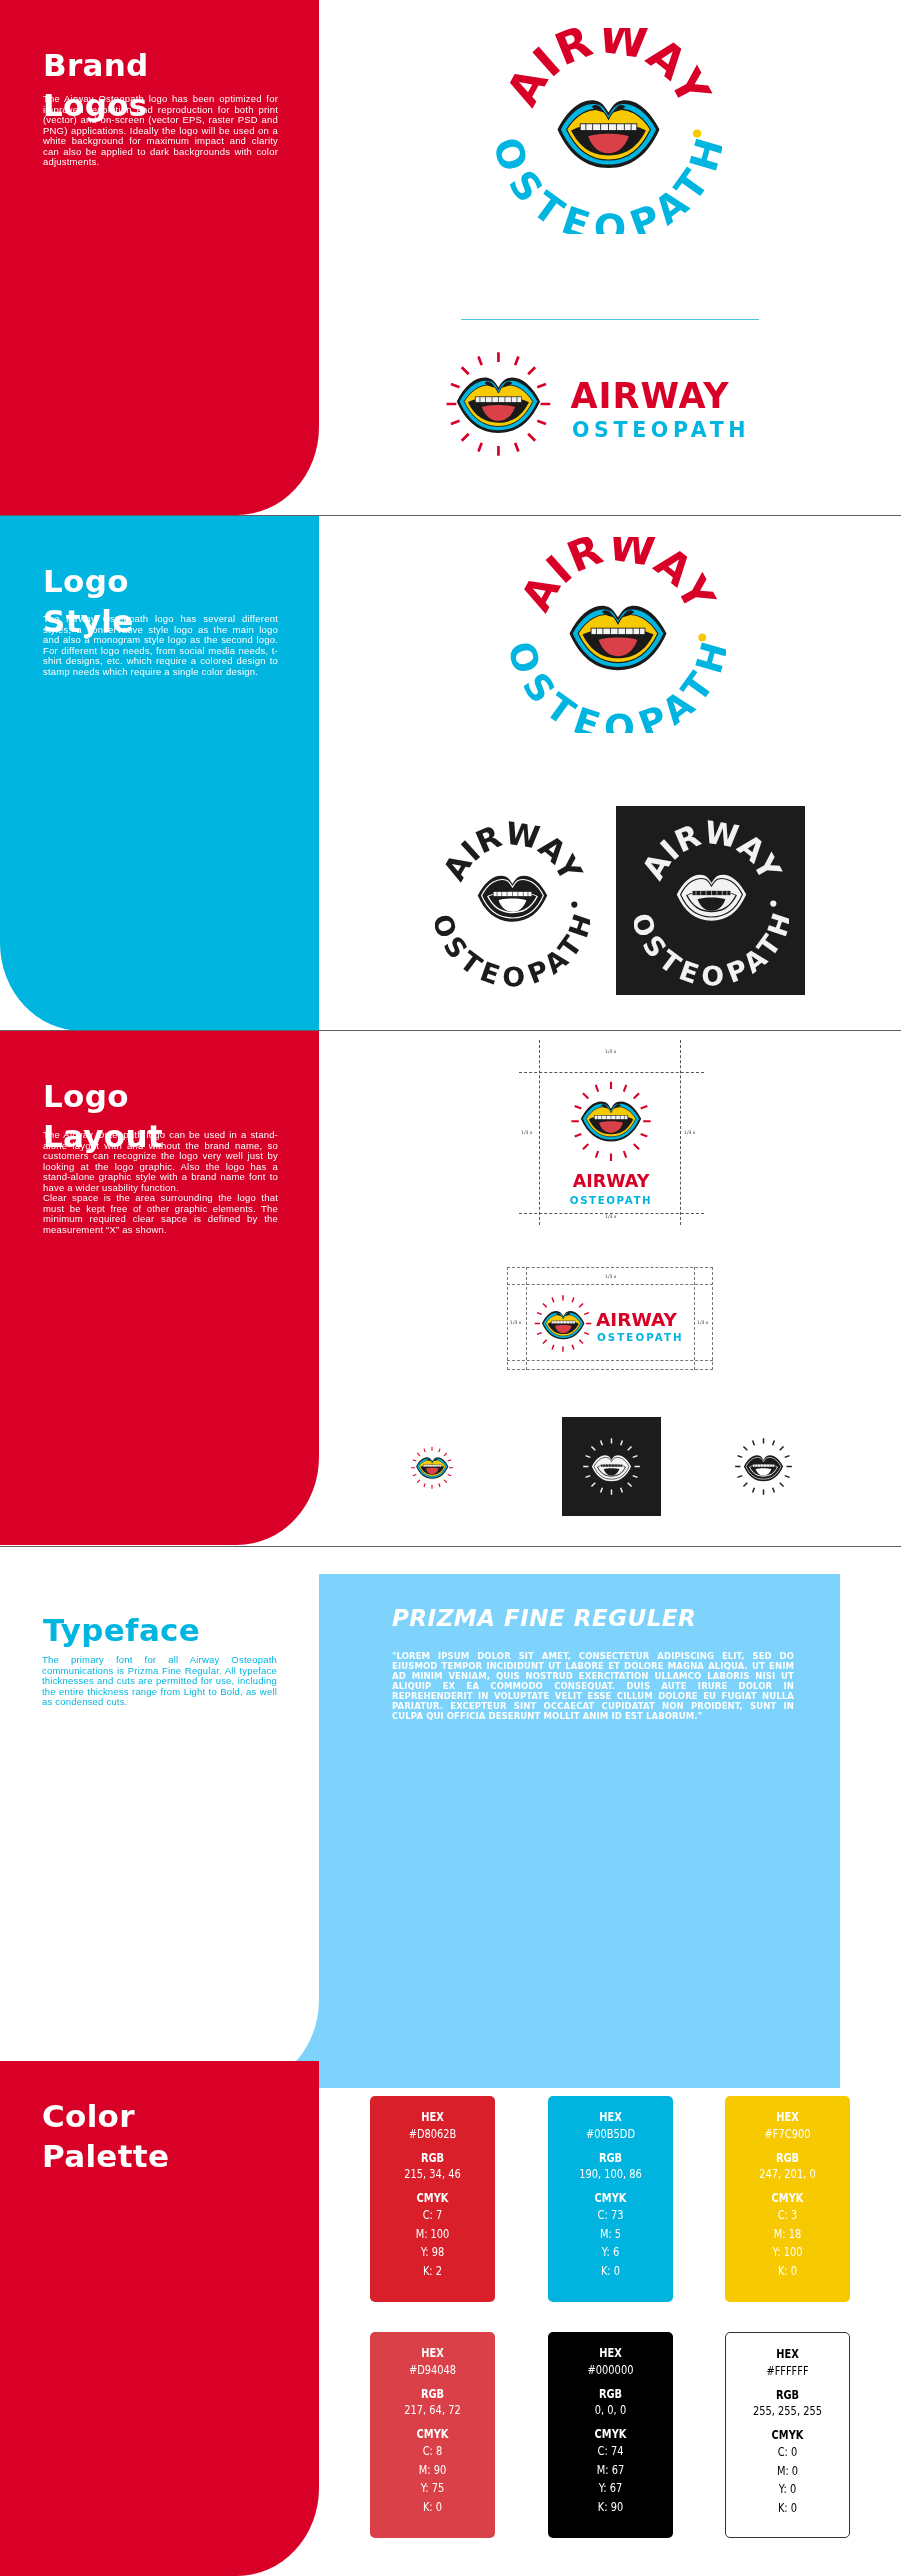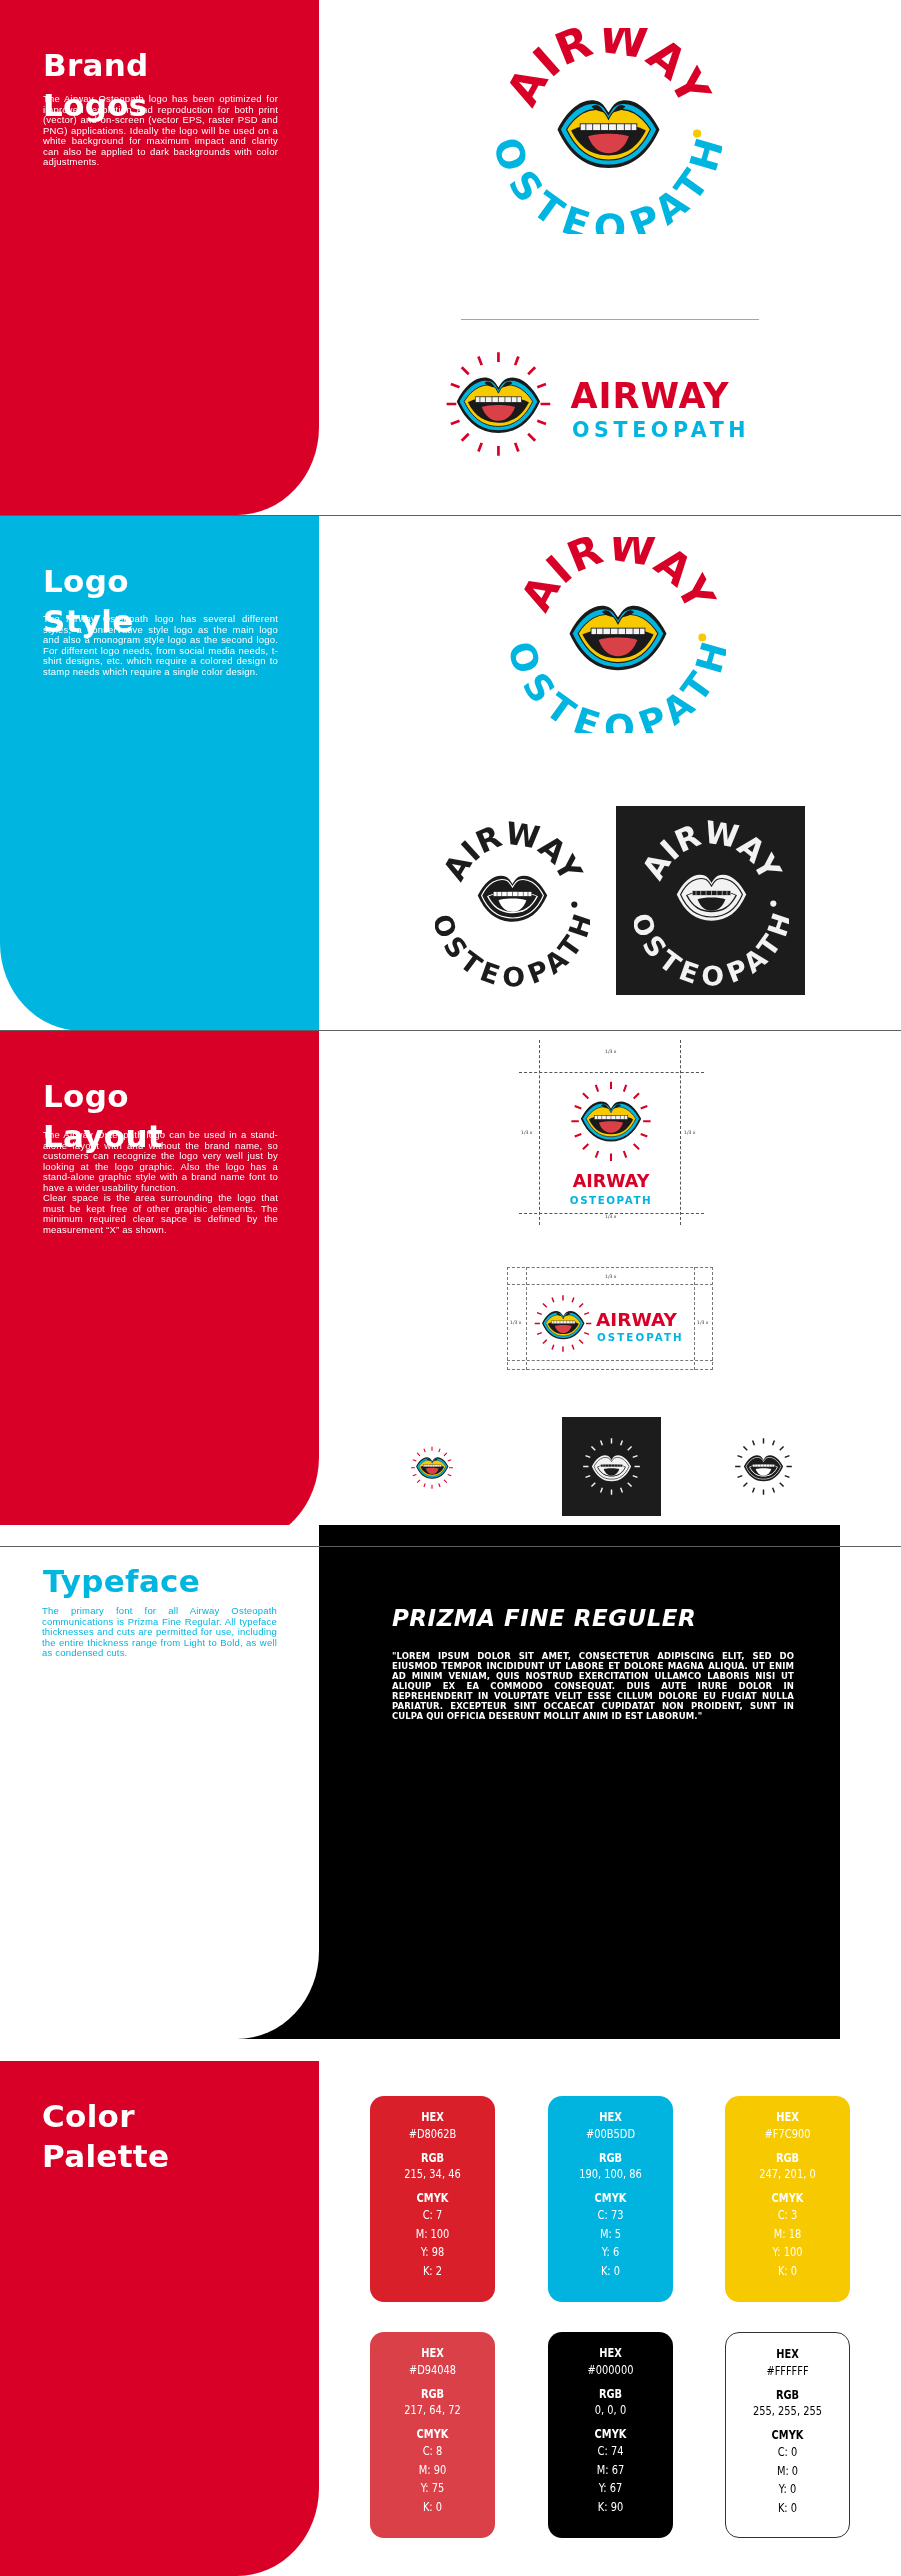--- a/index.html
+++ b/index.html
@@ -12,21 +12,21 @@
   .panel.white{background:#fff}
   .r-br{border-bottom-right-radius:82px 88px}
   .r-bl{border-bottom-left-radius:82px 88px}
   .heading{position:absolute;left:43px;top:45px;font-family:"DejaVu Sans",sans-serif;font-weight:bold;font-size:31px;line-height:40px;color:#fff;letter-spacing:0.3px;white-space:pre-line}
   .body{position:absolute;left:43px;width:235px;font-family:Liberation Sans, sans-serif;font-size:9.5px;line-height:10.5px;color:#fff;text-align:justify;letter-spacing:0.2px}
   .svgwrap{position:absolute}
   .divider{position:absolute;left:461px;top:319px;width:298px;height:1px;background:#4fc3e3}
   .dark-box{position:absolute;background:#1c1c1c}
   .type-title{position:absolute;left:392px;top:1605px;font-family:"DejaVu Sans",sans-serif;font-weight:bold;font-size:23px;color:#fff;letter-spacing:0.5px;text-transform:uppercase;font-style:italic}
   .type-sample{position:absolute;left:392px;top:1651px;width:402px;font-family:"DejaVu Sans",sans-serif;font-weight:bold;font-size:8.5px;line-height:10px;color:#fff;text-transform:uppercase;text-align:justify;letter-spacing:0.1px}
-  .card{position:absolute;width:125px;height:206px;border-radius:14px;text-align:center;font-family:"DejaVu Sans",sans-serif;color:#fff;padding-top:14.4px}
+  .card{position:absolute;width:125px;height:206px;border-radius:5px;text-align:center;font-family:"DejaVu Sans",sans-serif;color:#fff;padding-top:14.4px}
   .card .lbl{font-weight:bold;font-size:12px;line-height:15.5px;transform:scaleX(0.82)}
   .card .val{font-size:12px;line-height:17.5px;font-weight:normal;transform:scaleX(0.82)}
   .card .gap{height:7.2px}
   .card .cmyk-line{font-size:12px;line-height:18.5px;transform:scaleX(0.82)}
   .card.light{color:#000;border:1px solid #333}
   .dash-box{position:absolute;border:1px dashed #666}
   .measure{position:absolute;font-family:"DejaVu Sans",sans-serif;font-size:4.6px;color:#333;white-space:nowrap}
 </style>
 </head>
 <body>
@@ -246,21 +246,21 @@
     <svg width="75" height="77" viewBox="0 0 145 150">
       <g style="color:#1c1c1c">
           <use href="#rays" x="15" y="10" width="115" height="130"></use>
         </g>
       <use href="#lips-mono" x="30" y="35" width="85" height="80"></use>
     </svg>
   </div>
 </div>
 <div class="sep" style="top:1546px"></div>
 
-<div class="section" style="top:1525px;height:514px;background:#000000">
+<div class="section" style="top:1574px;height:514px;background:#7dd3fc">
   <div class="panel white r-br" style="height:514px">
     <div class="heading" style="color:#00B5E0;top:36px">Typeface</div>
     <div class="body" style="top:81px;left:42px;width:235px;color:#00B5E0">The primary font for all Airway Osteopath communications is Prizma Fine Regular. All typeface thicknesses and cuts are permitted for use, including the entire thickness range from Light to Bold, as well as condensed cuts.</div>
   </div>
 </div>
 <div class="type-title">Prizma Fine Reguler</div>
 <div class="type-sample">"Lorem ipsum dolor sit amet, consectetur adipiscing elit, sed do eiusmod tempor incididunt ut labore et dolore magna aliqua. Ut enim ad minim veniam, quis nostrud exercitation ullamco laboris nisi ut aliquip ex ea commodo consequat. Duis aute irure dolor in reprehenderit in voluptate velit esse cillum dolore eu fugiat nulla pariatur. Excepteur sint occaecat cupidatat non proident, sunt in culpa qui officia deserunt mollit anim id est laborum."</div>
 
 <div class="section" style="top:2061px">
   <div class="panel red r-br">

